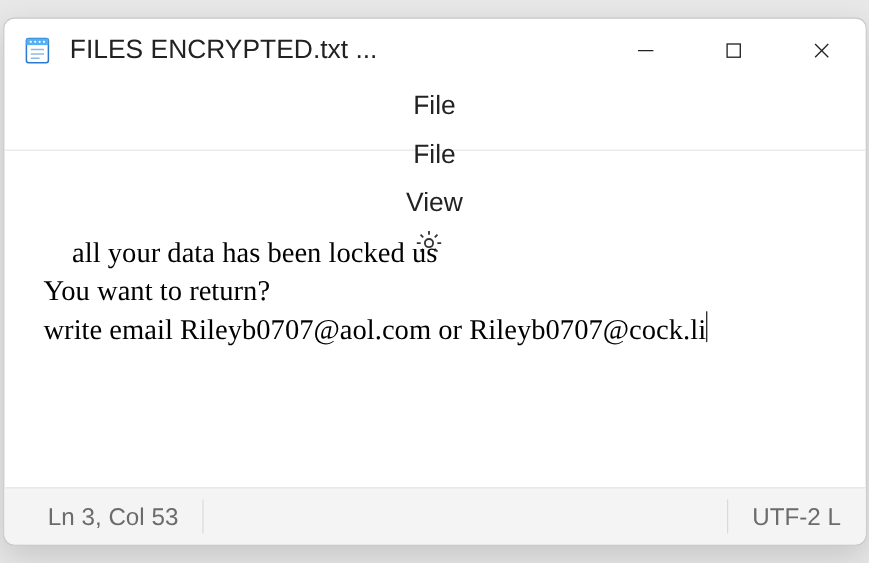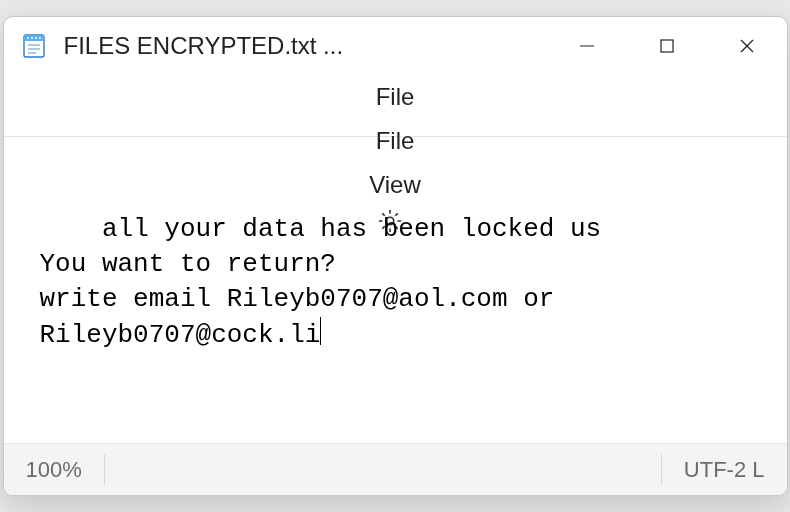--- a/index.html
+++ b/index.html
@@ -79,21 +79,21 @@
     display: flex; align-items: center; justify-content: center;
     border-radius: 4px;
     margin-right: 10px;
     cursor: pointer;
   }
   .gear-btn svg { stroke: #333; fill: none; stroke-width: 1.4; }
   
   .textarea {
     flex: 1;
     padding: 40px 36px 10px 36px;
-    font-family: Liberation Mono, monospace;
+    font-family: Liberation Serif, serif;
     font-size: 26px;
     color: #000;
     line-height: 1.35;
     white-space: pre-wrap;
     position: relative;
     overflow: hidden;
   }
   .caret {
     display: inline-block;
     width: 1px;
@@ -180,18 +180,18 @@
     </div>
   </div>
 
   <div class="textarea">
     <span>all your data has been locked us
 You want to return?
 write email Rileyb0707@aol.com or Rileyb0707@cock.li</span><span class="caret"></span>
   </div>
 
   <div class="statusbar">
-    <div class="status-cell">100%</div>
+    <div class="status-cell first">Ln 3, Col 53</div>
     <div class="status-flex"></div>
     <div class="status-cell">UTF-2 L</div>
   </div>
 
 </div>
 
 </body></html>

